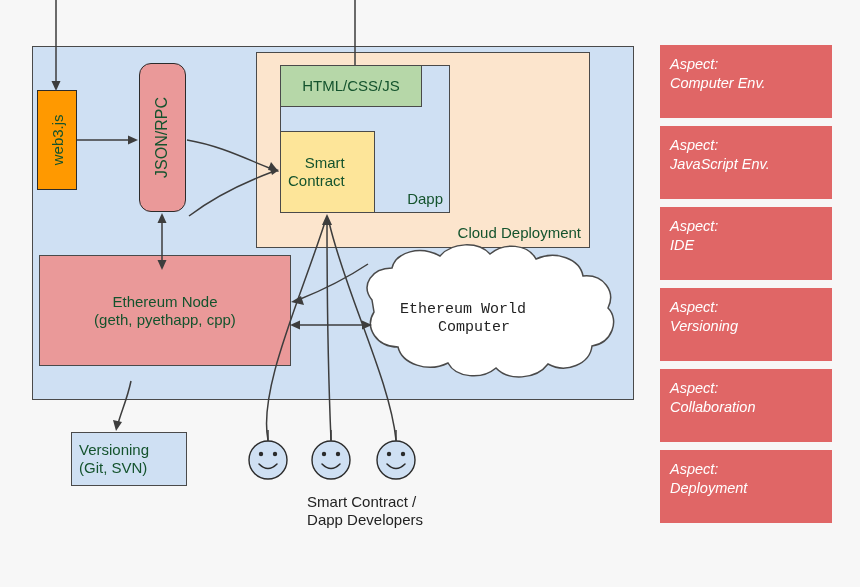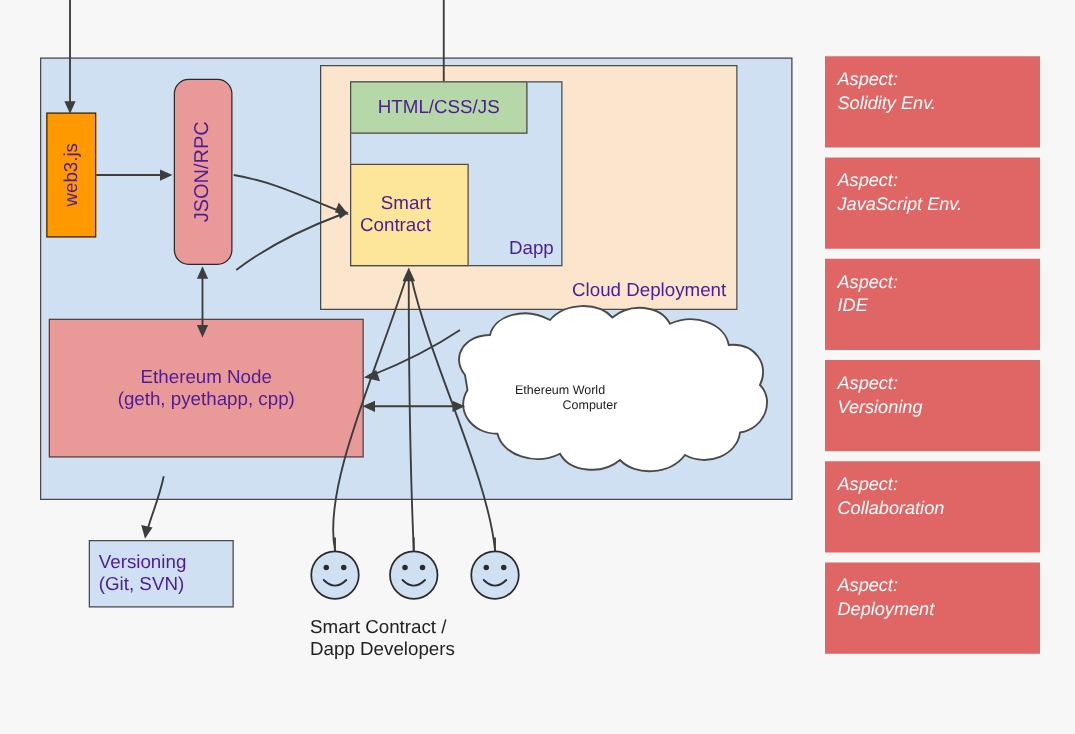--- a/index.html
+++ b/index.html
@@ -23,21 +23,21 @@
     height: 587px;
     background: #f7f7f7;
   }
   .node {
     position: absolute;
     box-sizing: border-box;
     display: flex;
     align-items: center;
     justify-content: center;
     text-align: center;
-    color: #4c1d95;
+    color: #14532d;
     line-height: 1.18;
   }
 
   
   #env-container {
     left: 32px; top: 46px;
     width: 602px; height: 354px;
     background: #cfe0f3;
     border: 1.4px solid #4a4a4a;
   }
@@ -118,47 +118,48 @@
   #ethereum-node-box {
     left: 39px; top: 255px;
     width: 252px; height: 111px;
     background: #ea9999;
     border: 1.2px solid #4a4a4a;
     font-size: 15px;
   }
 
   
   #world-computer-label {
-    left: 412px; top: 297px;
+    left: 400px; top: 297px;
     width: 180px; height: 44px;
-    font-size: 10px;
+    font-size: 15px;
     color: #222222;
     justify-content: flex-start;
     text-align: left;
+    font-family: Liberation Mono, monospace;
   }
 
   
   #versioning-box {
     left: 71px; top: 432px;
     width: 116px; height: 54px;
     background: #cfe0f3;
     border: 1.4px solid #4a4a4a;
     font-size: 15px;
     justify-content: flex-start;
     padding-left: 7px;
     text-align: left;
   }
 
   
   #developers-label {
     left: 248px; top: 490px;
     width: 175px; height: 42px;
     font-size: 15px;
     color: #222222;
-    justify-content: flex-start;
+    justify-content: flex-end;
     text-align: left;
   }
 
   
   #aspect-column {
     position: absolute;
     left: 660px; top: 45px;
     width: 172px;
   }
   .aspect-card {
@@ -332,21 +333,21 @@
   <div class="node" id="developers-label">
     <span>
       <span>Smart Contract /</span><br>
       <span>Dapp Developers</span>
     </span>
   </div>
 
   <div id="aspect-column">
     <div class="aspect-card">
       <div>Aspect:</div>
-      <div>Solidity Env.</div>
+      <div>Computer Env.</div>
     </div>
     <div class="aspect-card">
       <div>Aspect:</div>
       <div>JavaScript Env.</div>
     </div>
     <div class="aspect-card">
       <div>Aspect:</div>
       <div>IDE</div>
     </div>
     <div class="aspect-card">

